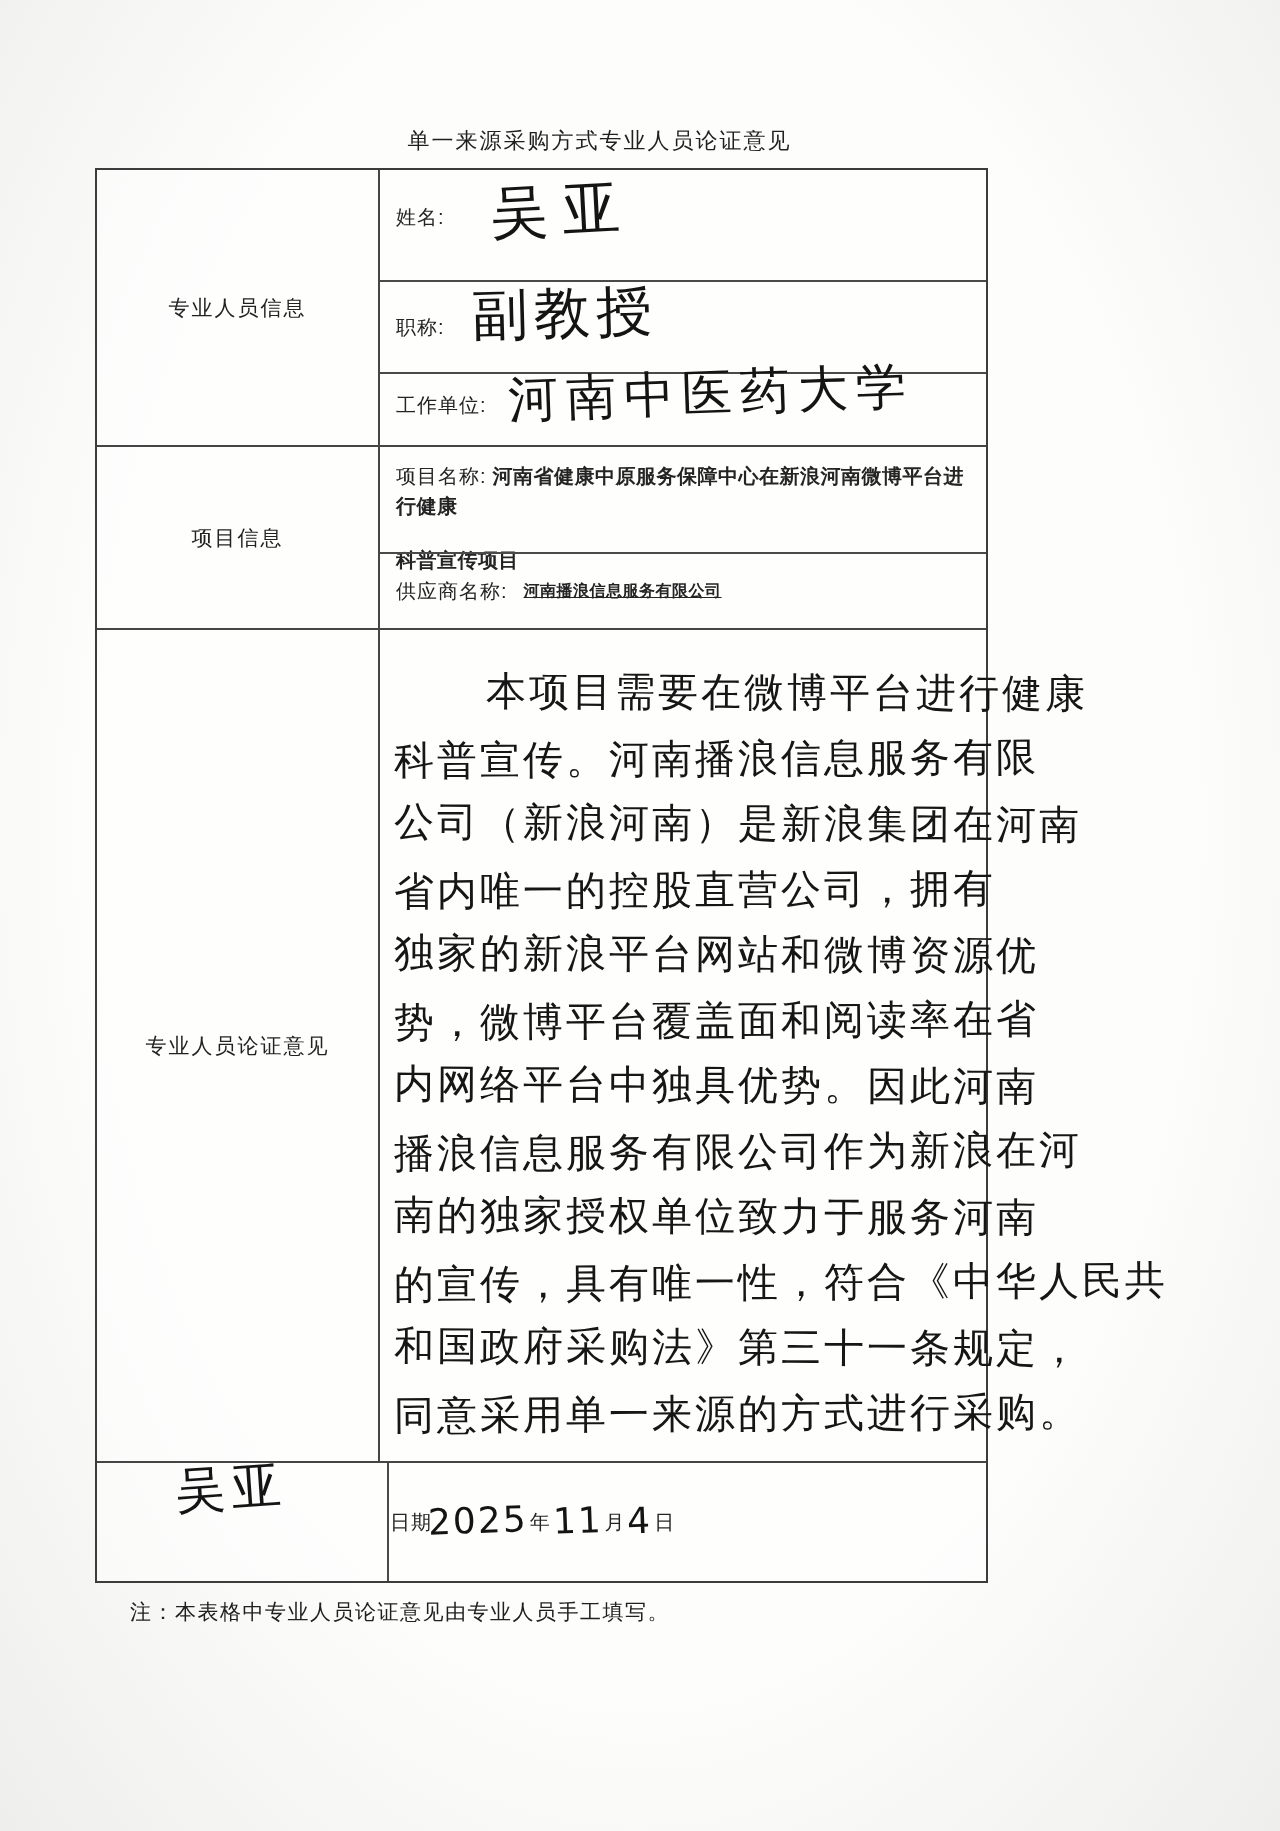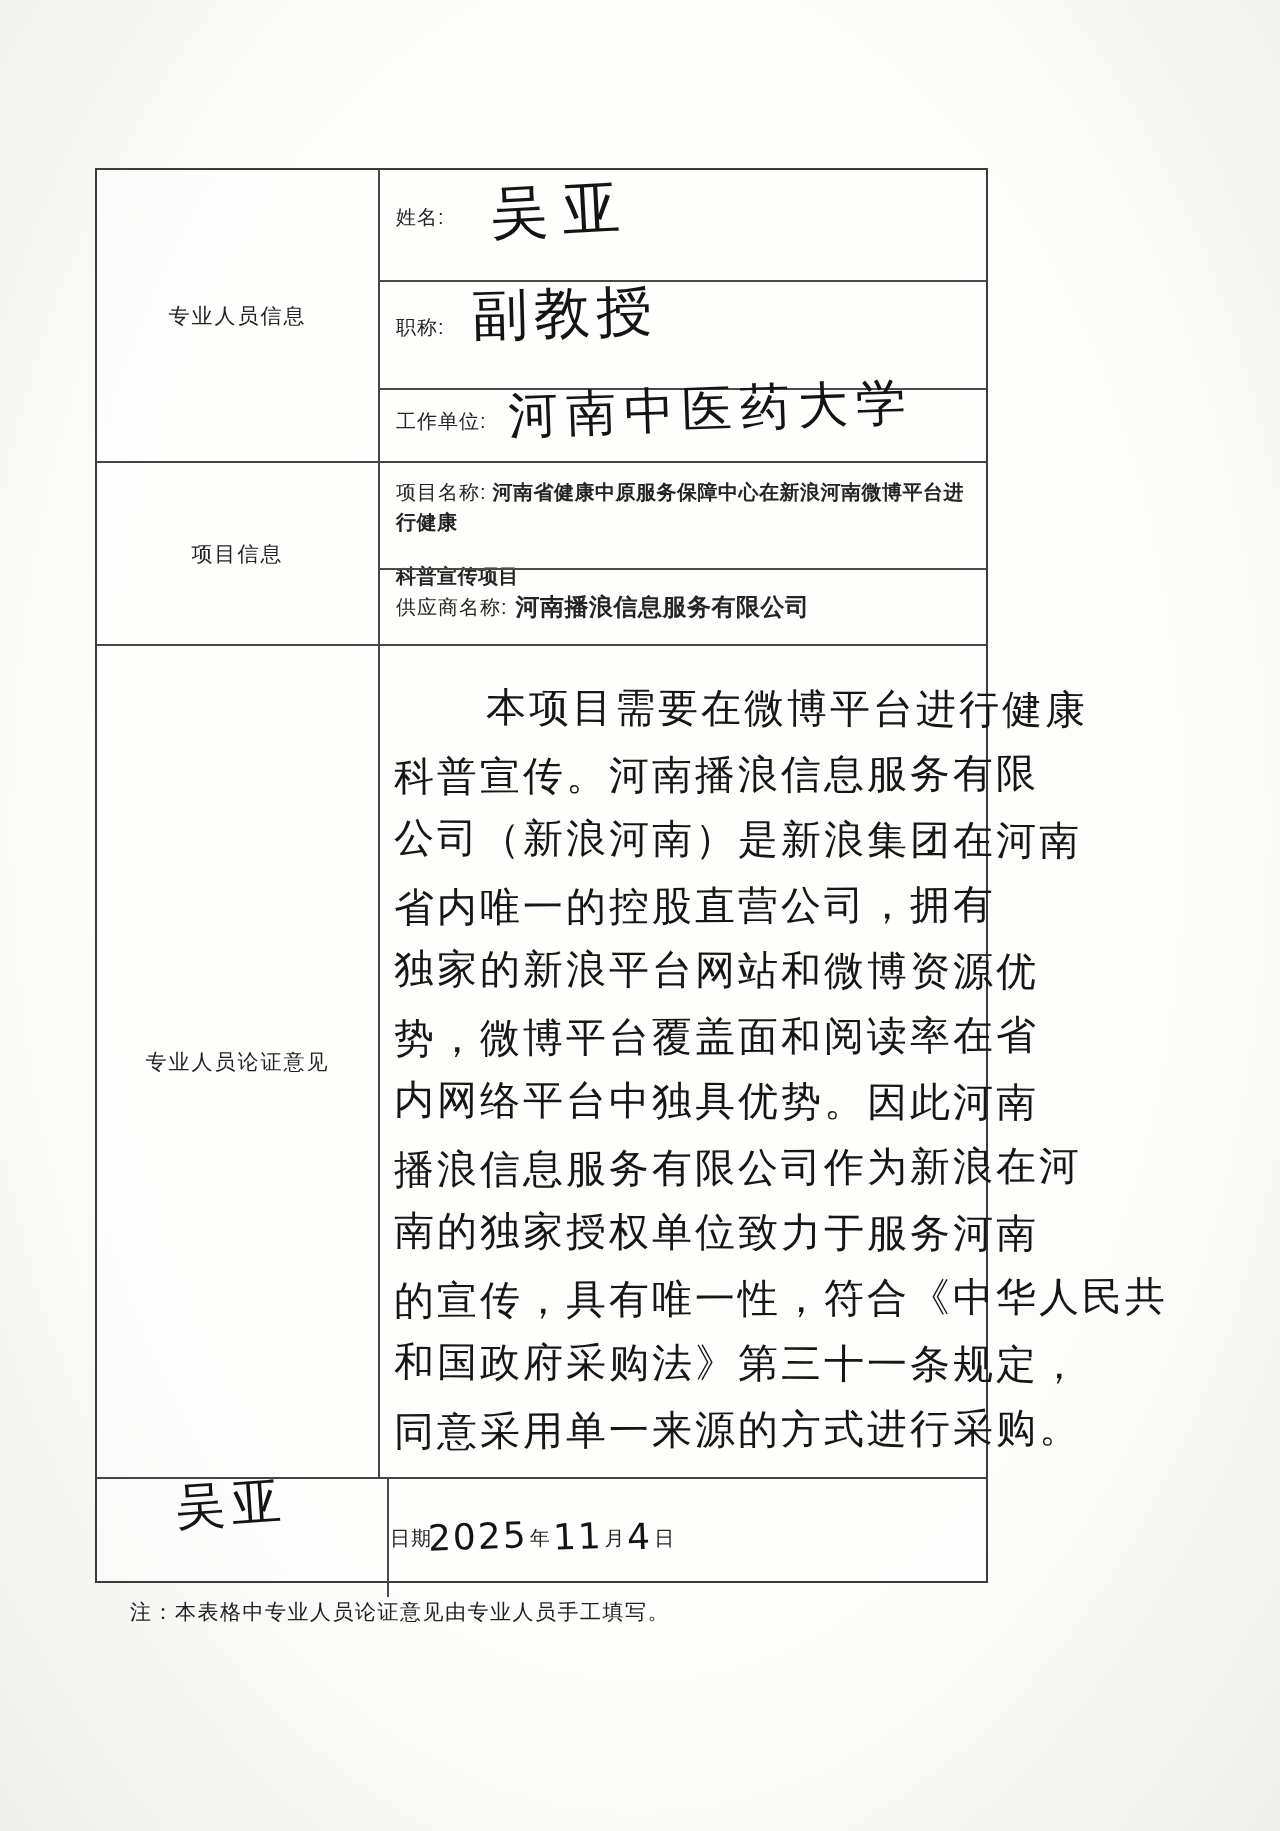--- a/index.html
+++ b/index.html
@@ -50,21 +50,21 @@
     font-size:20px;color:#242424;font-weight:500;letter-spacing:1px;
     white-space:nowrap;
   }
   .hand{
     font-family:"DejaVu Sans","Liberation Sans",sans-serif;
     color:#141414;
     font-weight:400;
   }
   
   .row-name{height:110px;}
-  .row-title{height:108px;}
+  .row-title{height:92px;}
   .row-unit{height:73px;}
   .row-name .field-label{position:absolute;left:16px;top:34px;}
   .hand-name{
     position:absolute;left:110px;top:2px;
     font-size:58px;letter-spacing:14px;
     transform:rotate(-3deg);
     z-index:3;
   }
   .row-title .field-label{position:absolute;left:16px;top:32px;}
   .hand-title{
@@ -79,21 +79,21 @@
     font-size:50px;letter-spacing:8px;
     transform:rotate(-2deg);
     z-index:3;
   }
   
   .row-projname{height:105px;padding:14px 14px 0 16px;}
   .projname-line1{font-size:20px;color:#242424;font-weight:600;letter-spacing:.5px;line-height:30px;}
   .projname-line1 .field-label{font-weight:500;margin-right:6px;}
   .projname-line2{font-size:20px;color:#242424;font-weight:600;letter-spacing:.5px;margin-top:26px;}
   .row-supplier{height:76px;display:flex;align-items:center;padding-left:16px;}
-  .supplier-value{font-size:24px;color:#242424;font-weight:600;letter-spacing:.5px;margin-left:8px;}
+  .supplier-value{font-size:16px;color:#242424;font-weight:600;letter-spacing:.5px;margin-left:16px;text-decoration:underline;}
   
   .row-opinion{height:833px;}
   .opinion-cell{
     flex:1;box-sizing:border-box;
     padding:30px 8px 0 14px;
   }
   .op-line{
     font-size:40px;line-height:65.5px;
     letter-spacing:3px;
     white-space:nowrap;
@@ -132,20 +132,21 @@
     font-size:21px;color:#202020;font-weight:500;
     letter-spacing:1.5px;
     text-align:right;
   }
 </style>
 </head>
 <body>
 
 <div class="page">
 
+  <div class="doc-title">单一来源采购方式专业人员论证意见</div>
 
   <div class="form-table">
 
     <div class="t-row">
       <div class="label-cell">专业人员信息</div>
       <div class="content-col">
         <div class="sub-row row-name">
           <span class="field-label">姓名:</span>
           <span class="hand hand-name">吴亚</span>
         </div>

